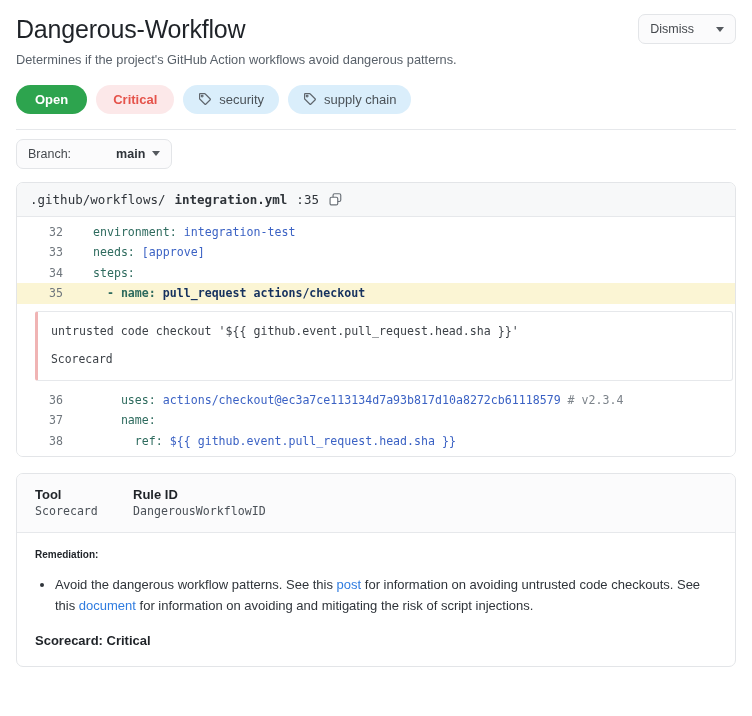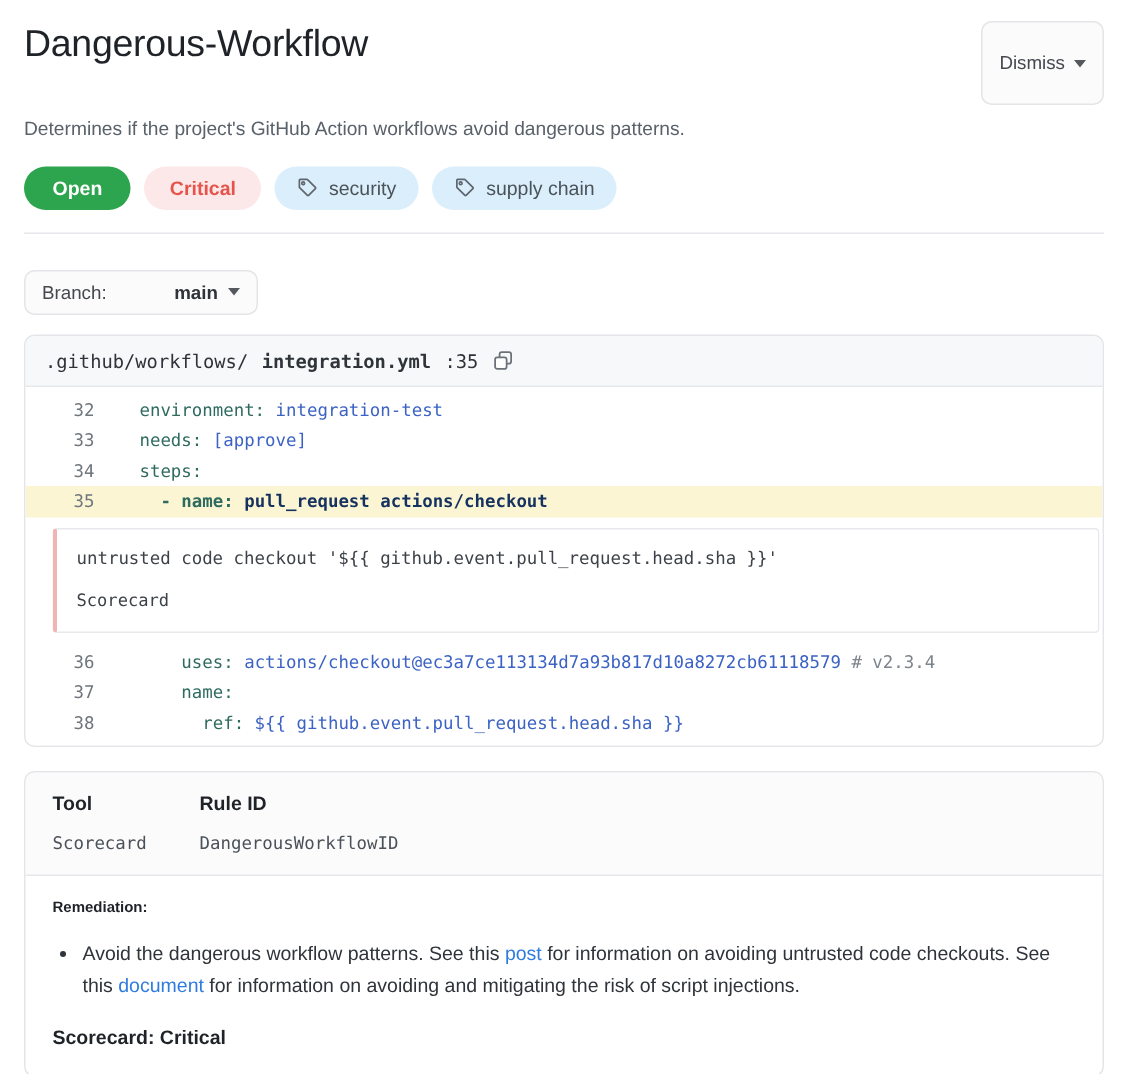--- a/index.html
+++ b/index.html
@@ -24,25 +24,25 @@
   .page-title {
     font-size: 25px;
     font-weight: 400;
     color: #1f2328;
     letter-spacing: -0.2px;
     line-height: 1.2;
   }
   .dismiss-btn {
     display: flex;
     align-items: center;
-    gap: 6px;
+    gap: 22px;
     background: #fbfbfc;
     border: 1px solid #e3e5e8;
     border-radius: 7px;
-    padding: 20px 11px;
+    padding: 7px 11px;
     font-size: 12.5px;
     color: #45494e;
     cursor: pointer;
     white-space: nowrap;
   }
   .caret-down {
     width: 0; height: 0;
     border-left: 4px solid transparent;
     border-right: 4px solid transparent;
     border-top: 5px solid #55595e;
@@ -101,21 +101,21 @@
   .branch-btn {
     display: inline-flex;
     align-items: center;
     gap: 7px;
     background: #fbfbfc;
     border: 1px solid #e3e5e8;
     border-radius: 7px;
     padding: 7px 11px;
     font-size: 12.5px;
     color: #45494e;
-    margin-top: 24px;
+    margin-top: 9px;
     cursor: pointer;
   }
   .branch-btn b { font-weight: 700; color: #2f343a; padding-left: 38px; }
 
   
   .code-card {
     margin-top: 13px;
     border: 1px solid #e3e5e8;
     border-radius: 7px;
     overflow: hidden;
@@ -190,21 +190,21 @@
     border-radius: 7px;
     background: #ffffff;
     overflow: hidden;
   }
   .meta-row {
     display: flex;
     padding: 13px 18px 14px 18px;
     background: #fbfbfc;
     border-bottom: 1px solid #e6e8eb;
   }
-  .meta-col { display: flex; flex-direction: column; gap: 12px; }
+  .meta-col { display: flex; flex-direction: column; gap: 2px; }
   .meta-col.tool { width: 98px; flex: 0 0 98px; }
   .meta-h {
     font-size: 13px;
     font-weight: 700;
     color: #1f2328;
   }
   .meta-v {
     font-family: "DejaVu Sans Mono", monospace;
     font-size: 11.6px;
     color: #4b5158;

